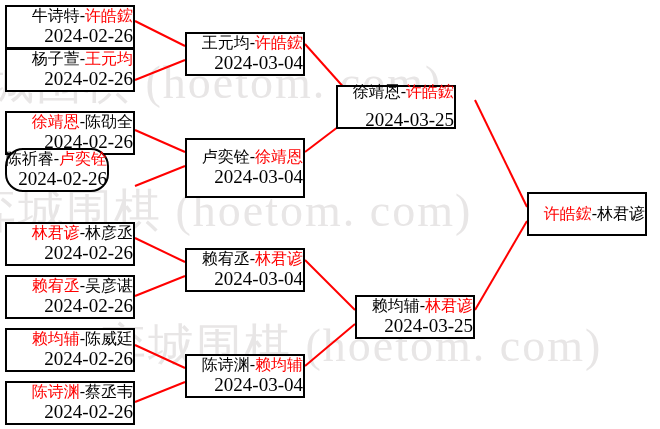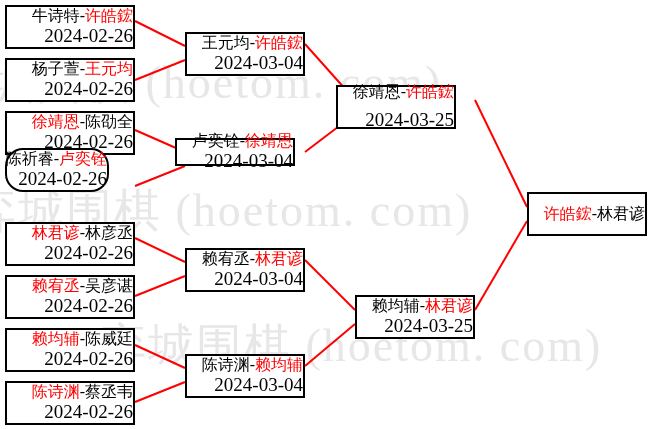--- a/index.html
+++ b/index.html
@@ -94,21 +94,21 @@
       <line x1="305" y1="366" x2="355" y2="324" stroke="#ff0000" stroke-width="2"></line>
       <line x1="475" y1="100" x2="527" y2="207" stroke="#ff0000" stroke-width="2"></line>
       <line x1="475" y1="310" x2="527" y2="221" stroke="#ff0000" stroke-width="2"></line>
     </svg>
 
   <div id="boxes-layer">
       <div class="match-box" style="left: 5px; top: 5px; width: 130px; height: 44px;">
         <div class="players"><span>牛诗特</span><span class="sep">-</span><span class="winner">许皓鋐</span></div>
         <div class="match-date">2024-02-26</div>
       </div>
-      <div class="match-box" style="left: 5px; top: 58px; width: 130px; height: 44px;">
+      <div class="match-box" style="left: 5px; top: 48px; width: 130px; height: 44px;">
         <div class="players"><span>杨子萱</span><span class="sep">-</span><span class="winner">王元均</span></div>
         <div class="match-date">2024-02-26</div>
       </div>
       <div class="match-box" style="left: 5px; top: 111px; width: 130px; height: 44px;">
         <div class="players"><span class="winner">徐靖恩</span><span class="sep">-</span><span>陈劭全</span></div>
         <div class="match-date">2024-02-26</div>
       </div>
       <div class="match-box" style="left: 5px; top: 148px; width: 104px; height: 44px; border-radius: 18px;">
         <div class="players"><span>陈祈睿</span><span class="sep">-</span><span class="winner">卢奕铨</span></div>
         <div class="match-date">2024-02-26</div>
@@ -126,21 +126,21 @@
         <div class="match-date">2024-02-26</div>
       </div>
       <div class="match-box" style="left: 5px; top: 381px; width: 130px; height: 44px;">
         <div class="players"><span class="winner">陈诗渊</span><span class="sep">-</span><span>蔡丞韦</span></div>
         <div class="match-date">2024-02-26</div>
       </div>
       <div class="match-box" style="left: 185px; top: 32px; width: 120px; height: 44px;">
         <div class="players"><span>王元均</span><span class="sep">-</span><span class="winner">许皓鋐</span></div>
         <div class="match-date">2024-03-04</div>
       </div>
-      <div class="match-box" style="left: 175px; top: 138px; width: 120px; height: 28px; padding-left: 22px;">
+      <div class="match-box" style="left: 185px; top: 138px; width: 120px; height: 60px; padding-left: 22px;">
         <div class="players"><span>卢奕铨</span><span class="sep">-</span><span class="winner">徐靖恩</span></div>
         <div class="match-date">2024-03-04</div>
       </div>
       <div class="match-box" style="left: 185px; top: 248px; width: 120px; height: 44px;">
         <div class="players"><span>赖宥丞</span><span class="sep">-</span><span class="winner">林君谚</span></div>
         <div class="match-date">2024-03-04</div>
       </div>
       <div class="match-box" style="left: 185px; top: 354px; width: 120px; height: 44px;">
         <div class="players"><span>陈诗渊</span><span class="sep">-</span><span class="winner">赖均辅</span></div>
         <div class="match-date">2024-03-04</div>

